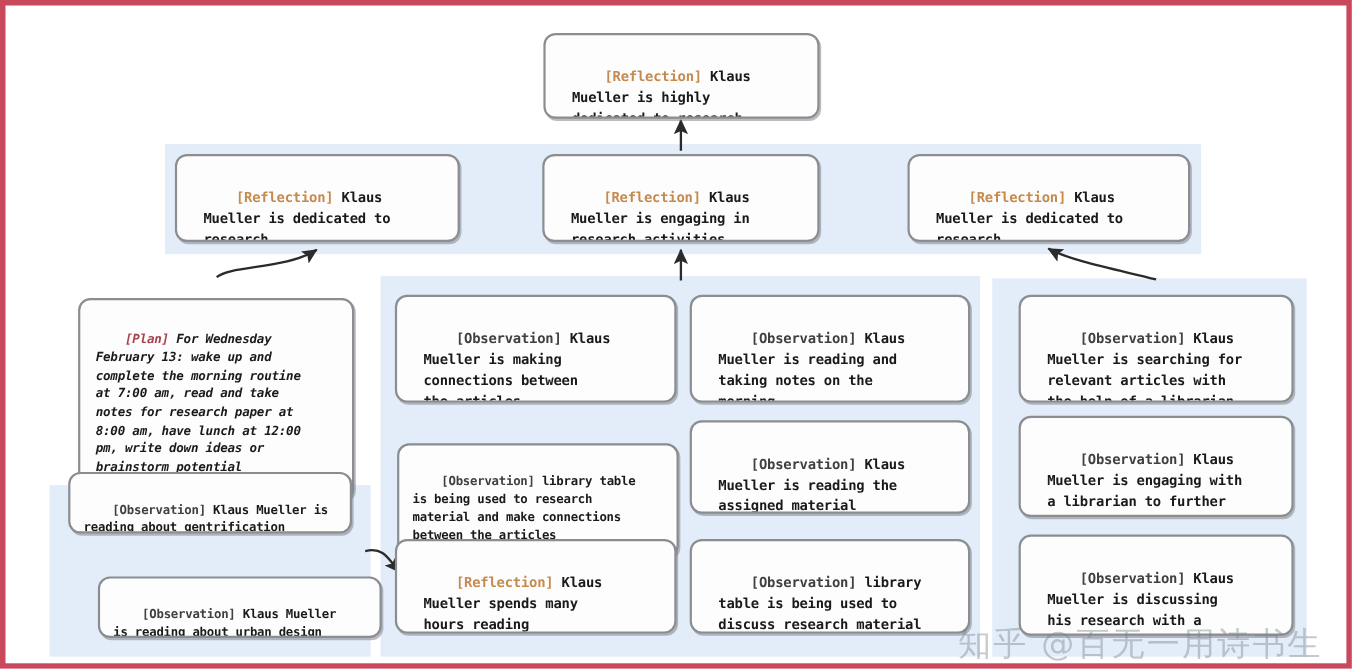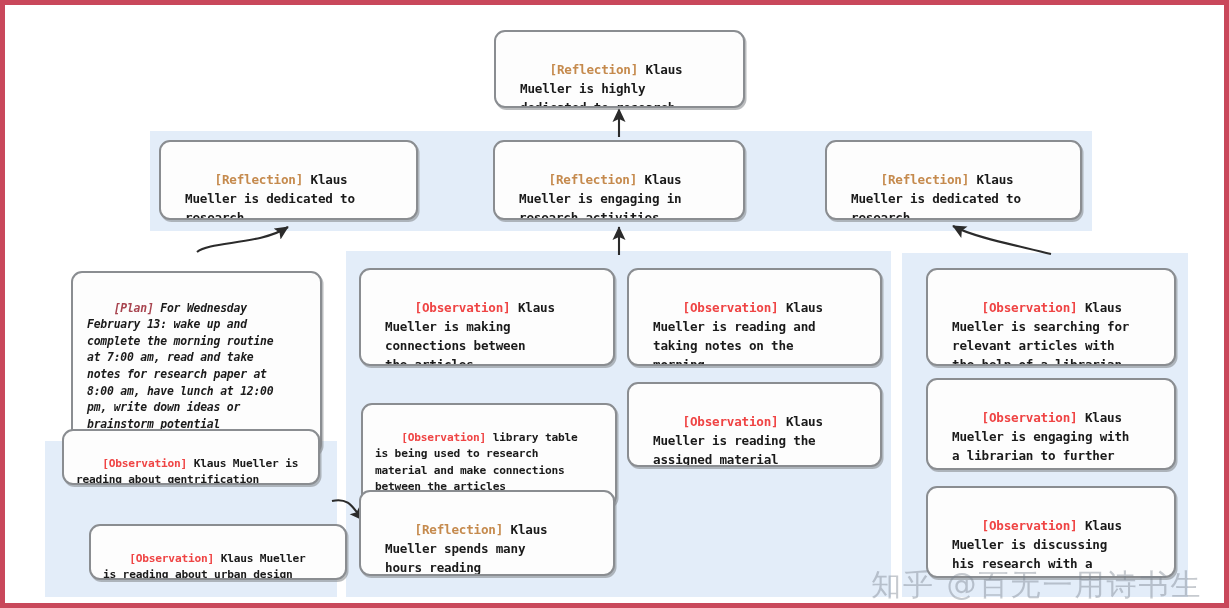--- a/index.html
+++ b/index.html
@@ -49,21 +49,21 @@
     line-height: 16.5px;
     padding: 8px 10px 8px 12px;
   }
   .node.plan-node {
     font-size: 11.4px;
     line-height: 16.6px;
     padding: 10px 10px 8px 14px;
   }
   .tag { font-weight: bold; }
   .tag-reflection { color: #c58a4d; }
-  .tag-observation { color: #ef4444; text-align: right; }
+  .tag-observation { color: #404040; text-align: right; }
   .tag-plan { color: #a8444f; }
 
   
   #arrows {
     position: absolute;
     left: 0; top: 0;
     width: 1229px; height: 608px;
     z-index: 2;
     pointer-events: none;
   }
@@ -175,20 +175,25 @@
     <span class="tag tag-observation">[Observation]</span><span> Klaus
 Mueller is reading and
 taking notes on the
 morning</span>
   </div>
   <div class="node" style="left:622px; top:377px; width:255px; height:85px;">
     <span class="tag tag-observation">[Observation]</span><span> Klaus
 Mueller is reading the
 assigned material</span>
   </div>
+  <div class="node" style="left:622px; top:485px; width:255px; height:86px;">
+    <span class="tag tag-observation">[Observation]</span><span> library
+table is being used to
+discuss research material</span>
+  </div>
 
   <div class="node" style="left:921px; top:263px; width:250px; height:98px;">
     <span class="tag tag-observation">[Observation]</span><span> Klaus
 Mueller is searching for
 relevant articles with
 the help of a librarian</span>
   </div>
   <div class="node" style="left:921px; top:373px; width:250px; height:92px;">
     <span class="tag tag-observation">[Observation]</span><span> Klaus
 Mueller is engaging with

